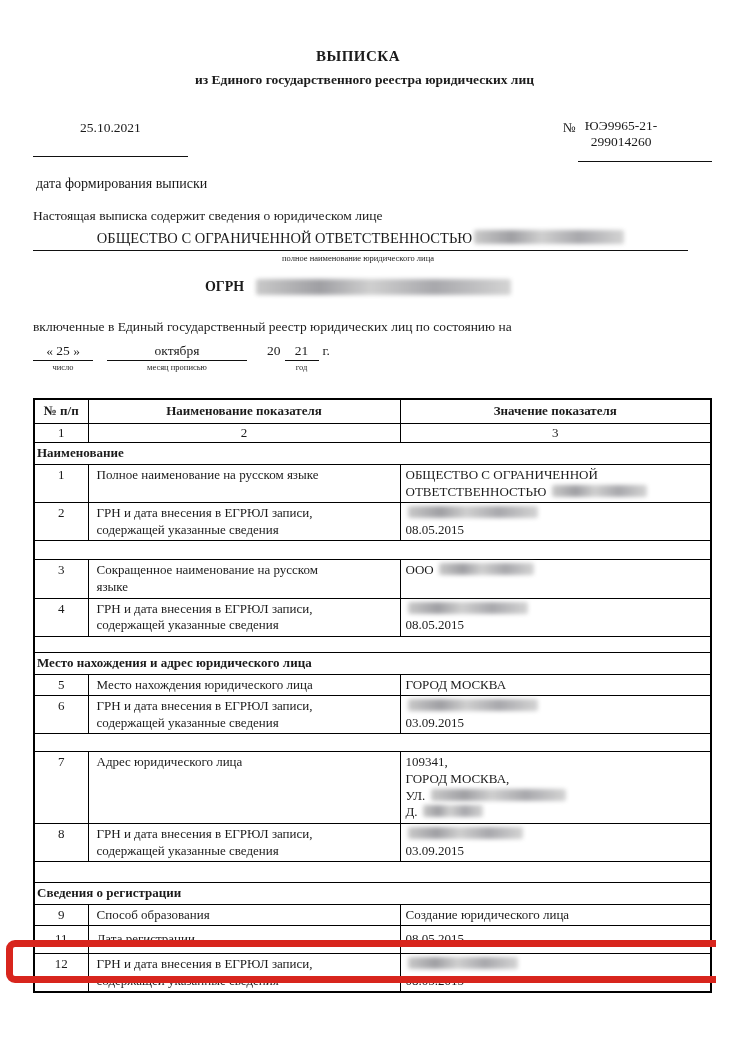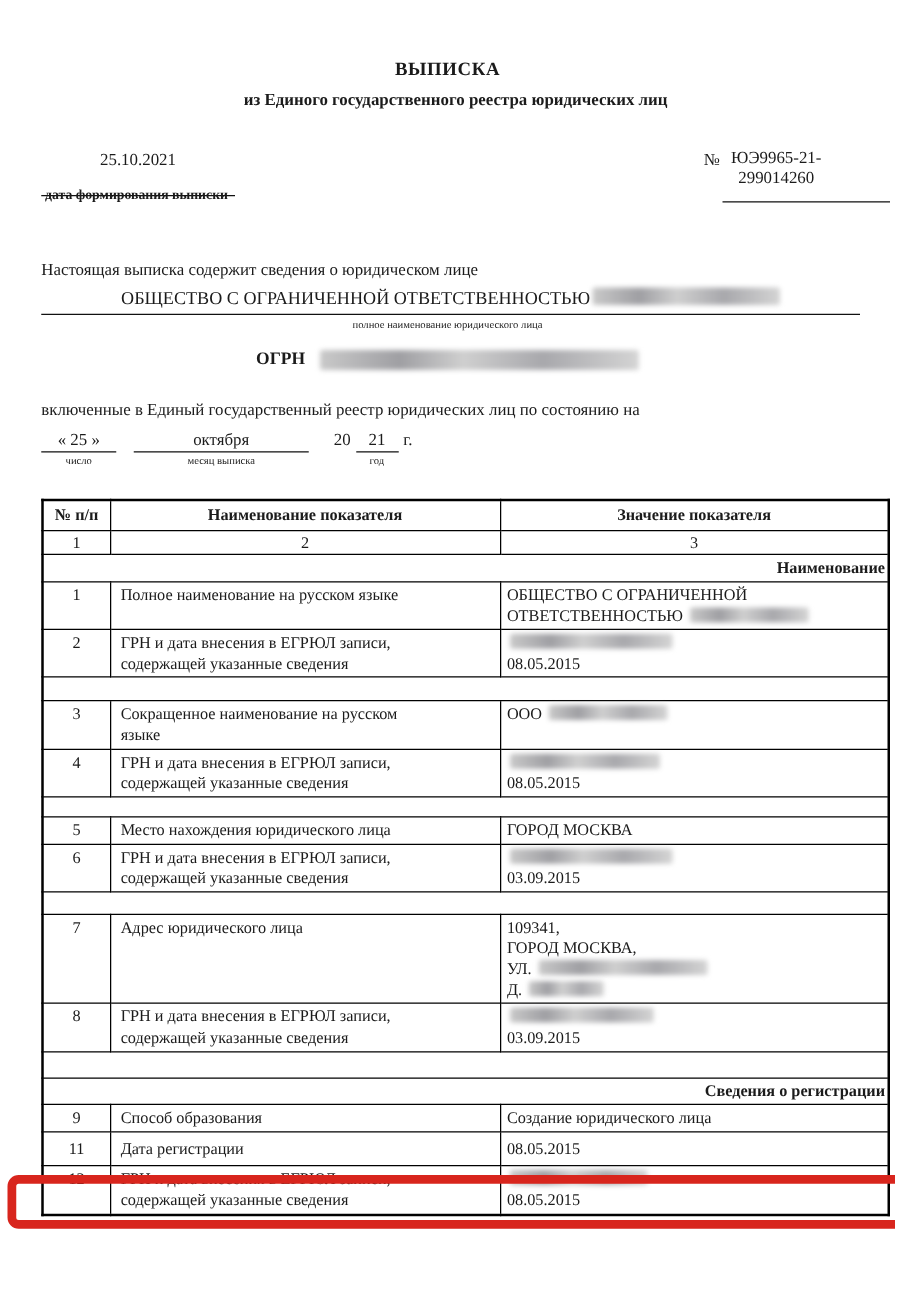--- a/index.html
+++ b/index.html
@@ -10,21 +10,21 @@
     font-family:"Liberation Serif", serif;
     color:#1b1b1b;
     overflow:hidden;
   }
   
   .doc-title{margin-top:48px;text-align:center;font-size:15px;font-weight:bold;letter-spacing:.5px;}
   .doc-subtitle{margin-top:7px;text-align:center;font-size:13.5px;font-weight:bold;padding-left:13px;}
   .hdr-fields{position:relative;height:76px;margin-top:24px;font-size:13.5px;}
   .hf-date{position:absolute;left:80px;top:8px;}
   .hf-date-line{position:absolute;left:33px;top:44px;width:155px;border-top:1.5px solid #111;}
-  .hf-date-label{position:absolute;left:36px;top:38px;font-size:11px;font-weight:bold;}
+  .hf-date-label{position:absolute;left:36px;top:64px;font-size:14px;}
   .hf-no{position:absolute;left:563px;top:8px;}
   .hf-number{position:absolute;left:561px;top:6px;width:120px;text-align:center;line-height:1.18;}
   .hf-number-line{position:absolute;left:578px;top:49px;width:134px;border-top:1.5px solid #111;}
   
   .intro{margin:20px 28px 0 33px;font-size:13.5px;}
   .entity-line{margin:6px 28px 0 33px;border-bottom:1.5px solid #111;text-align:center;font-size:14.5px;padding-bottom:3px;}
   .entity-label{margin-top:2px;text-align:center;font-size:8.5px;}
   .ogrn-line{margin-top:16px;display:flex;justify-content:center;align-items:center;gap:10px;font-size:14px;}
   .ogrn-line b{font-weight:bold;}
   .included{margin:24px 28px 0 33px;font-size:13.5px;}
@@ -38,21 +38,21 @@
   .g-month{margin-left:14px;}
   .g-month .fill-top{min-width:132px;}
   .g-year .fill-top{min-width:26px;}
   .g-century{margin-left:16px;}
   
   .tbl-wrap{margin:26px 0 0 33px;}
   table.reg{border-collapse:collapse;width:677px;border:2px solid #000;table-layout:fixed;font-size:13px;}
   table.reg td,table.reg th{border:1px solid #000;vertical-align:top;line-height:1.28;}
   th.col-h{font-weight:bold;text-align:center;padding:3px 2px;}
   td.col-n{text-align:center;padding:1px 2px;}
-  td.section{font-weight:bold;text-align:right;padding:2px 2px;border-left:none;border-right:none;}
+  td.section{font-weight:bold;text-align:left;padding:2px 2px;border-left:none;border-right:none;}
   td.spacer{border-left:none;border-right:none;padding:0;}
   td.c-num{text-align:center;padding:2px 2px;}
   td.c-name{padding:2px 4px 2px 8px;white-space:pre-line;}
   td.c-val{padding:2px 4px 2px 5px;}
   tr.hl td{padding-top:5px;padding-bottom:5px;}
   .blur{
     display:inline-block;height:12px;border-radius:2px;
     background:linear-gradient(90deg,#c9c9c9,#9f9fa3 25%,#cfcfcf 45%,#a8a8ac 70%,#d4d4d4);
     filter:blur(2px);
     vertical-align:-1px;margin-left:2px;
@@ -99,21 +99,21 @@
 
   <div class="included">включенные в Единый государственный реестр юридических лиц по состоянию на</div>
 
   <div class="fill-line">
     <span class="fill-group g-day">
       <span class="fill-top"><span>«</span> <span>25</span> <span>»</span></span>
       <span class="fill-sub">число</span>
     </span>
     <span class="fill-group g-month">
       <span class="fill-top">октября</span>
-      <span class="fill-sub">месяц выписка</span>
+      <span class="fill-sub">месяц прописью</span>
     </span>
     <span class="fill-plain g-century">20</span>
     <span class="fill-group g-year">
       <span class="fill-top">21</span>
       <span class="fill-sub">год</span>
     </span>
     <span class="fill-plain">г.</span>
   </div>
 
   <div class="tbl-wrap">
@@ -173,20 +173,23 @@
 содержащей указанные сведения</td>
             <td class="c-val">
               <div><span class="blur" style="width: 120px;"></span></div>
               <div>08.05.2015</div>
             </td>
           </tr>
           <tr>
             <td colspan="3" class="spacer" style="height: 15px;"></td>
           </tr>
           <tr>
+            <td colspan="3" class="section">Место нахождения и адрес юридического лица</td>
+          </tr>
+          <tr>
             <td class="c-num">5</td>
             <td class="c-name">Место нахождения юридического лица</td>
             <td class="c-val">
               <div>ГОРОД МОСКВА</div>
             </td>
           </tr>
           <tr>
             <td class="c-num">6</td>
             <td class="c-name">ГРН и дата внесения в ЕГРЮЛ записи,
 содержащей указанные сведения</td>

